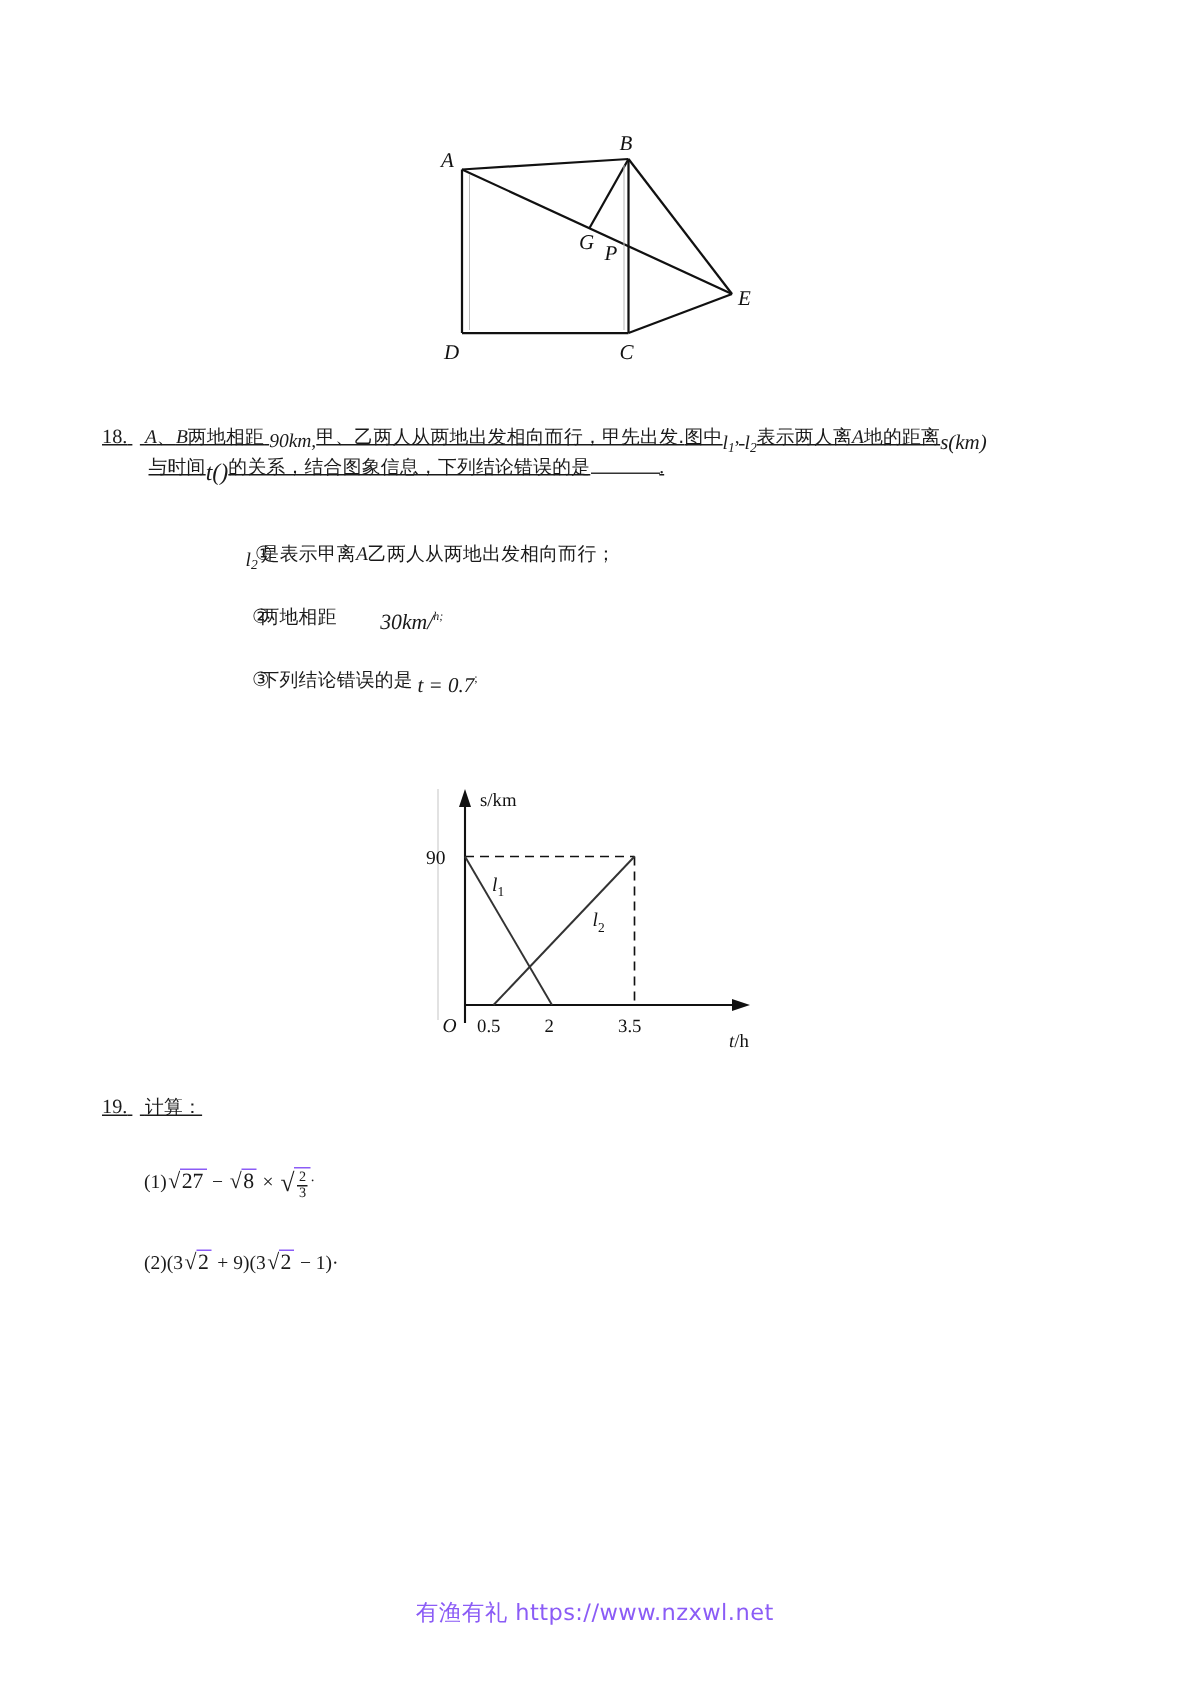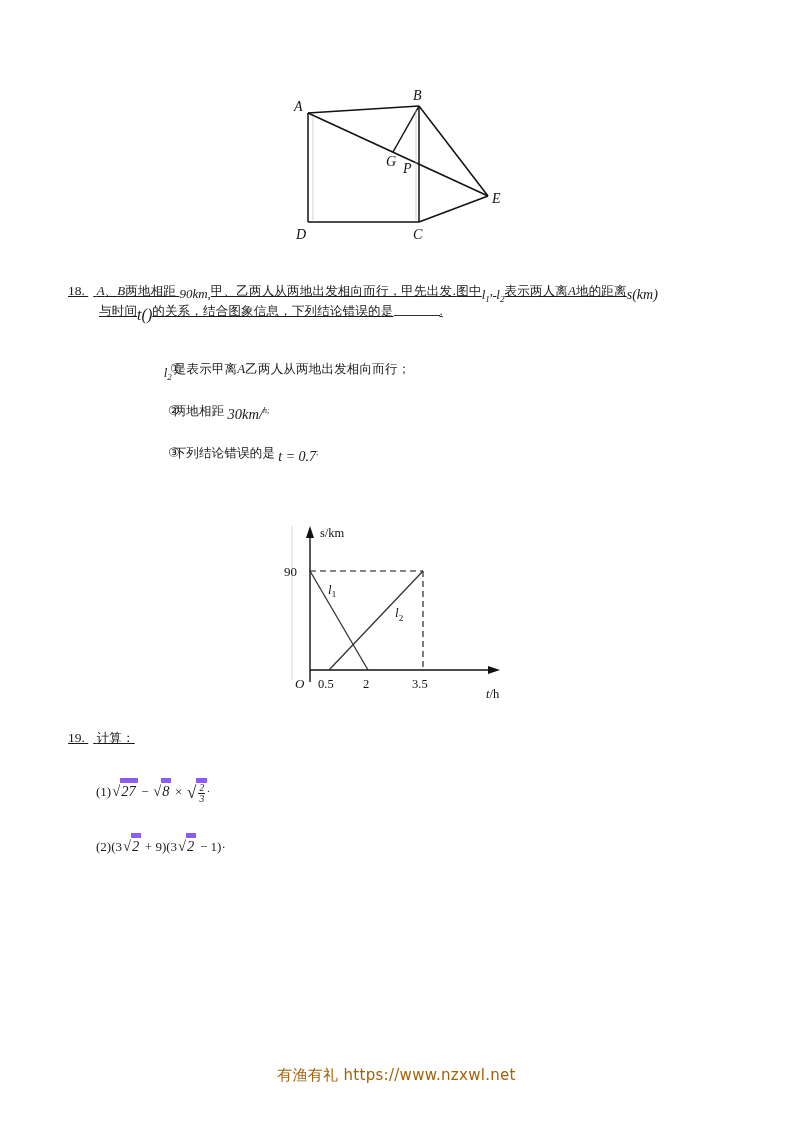--- a/index.html
+++ b/index.html
@@ -125,44 +125,43 @@
     font-size: 14.5px;
     font-family: "Liberation Serif", "DejaVu Serif", serif;
     white-space: nowrap;
   }
   .radical {
     display: inline-block;
     position: relative;
     padding-left: 1px;
   }
   .radical > .rad-body {
-    border-top: 5px solid #8b5cf6;
+    border-top: 1px solid #8b5cf6;
     padding: 0 2px 0 1px;
     display: inline-block;
     margin-left: 0px;
-    font-style: italic;
   }
   .frac {
     display: inline-block;
     vertical-align: -0.40em;
     text-align: center;
     font-size: 9.5px;
     line-height: 1.06;
   }
   .frac .num { border-bottom: 1px solid #1a1a1a; display: block; padding: 0 1px; }
   .frac .den { display: block; padding: 0 1px; }
 
   
   #footer-watermark {
     position: absolute;
     left: 0;
     top: 1066px;
     width: 793px;
     text-align: center;
-    color: #a16207;
+    color: #8b5cf6;
     font-size: 15px;
     font-family: "DejaVu Sans", "Liberation Sans", sans-serif;
     letter-spacing: 0.3px;
   }
 </style>
 </head>
 <body>
 
 <div class="page">
 
@@ -215,21 +214,21 @@
 
     <div class="q-line" style="margin-left:31px;">
       <span class="cn">与时间</span><span class="mi drop" style="font-size:16px;">t()</span><span class="cn">的关系，结合图象信息，下列结论错误的是</span><span class="blank-line"></span><span class="mn">.</span>
     </div>
 
     <div class="opt-line" style="top:77px;">
       <span class="circled" style="position:relative; left:2px;">①</span><span class="drop" style="position:relative; left:-13px;"><span class="mi">l</span><span class="sub">2</span></span><span class="cn" style="position:relative; left:-11px;">是表示甲离</span><span class="mi" style="position:relative; left:-11px;">A</span><span class="cn" style="position:relative; left:-11px;">乙两人从两地出发相向而行；</span>
     </div>
 
     <div class="opt-line" style="top:119px;">
-      <span class="circled">②</span><span class="cn" style="position:relative; left:-3px;">两地相距</span><span class="mi drop" style="font-size:14.5px;">30km/</span><span class="mi" style="font-size:8px; vertical-align:0.25em;">h;</span>
+      <span class="circled">②</span><span class="cn" style="position:relative; left:-3px;">两地相距</span><span class="mi drop" style="font-size:14.5px;margin-left:26px;">30km/</span><span class="mi" style="font-size:8px; vertical-align:0.25em;">h;</span>
     </div>
 
     <div class="opt-line" style="top:161px;">
       <span class="circled">③</span><span class="cn" style="position:relative; left:-3px;">下列结论错误的是</span><span class="mi drop" style="font-size:14px;">t = 0.7</span><span class="mn" style="font-size:8px; vertical-align:0.3em;">;</span>
     </div>
 
   </div>
 
   <div id="chart-figure">
     <svg width="250" height="185" viewBox="0 0 250 185">

